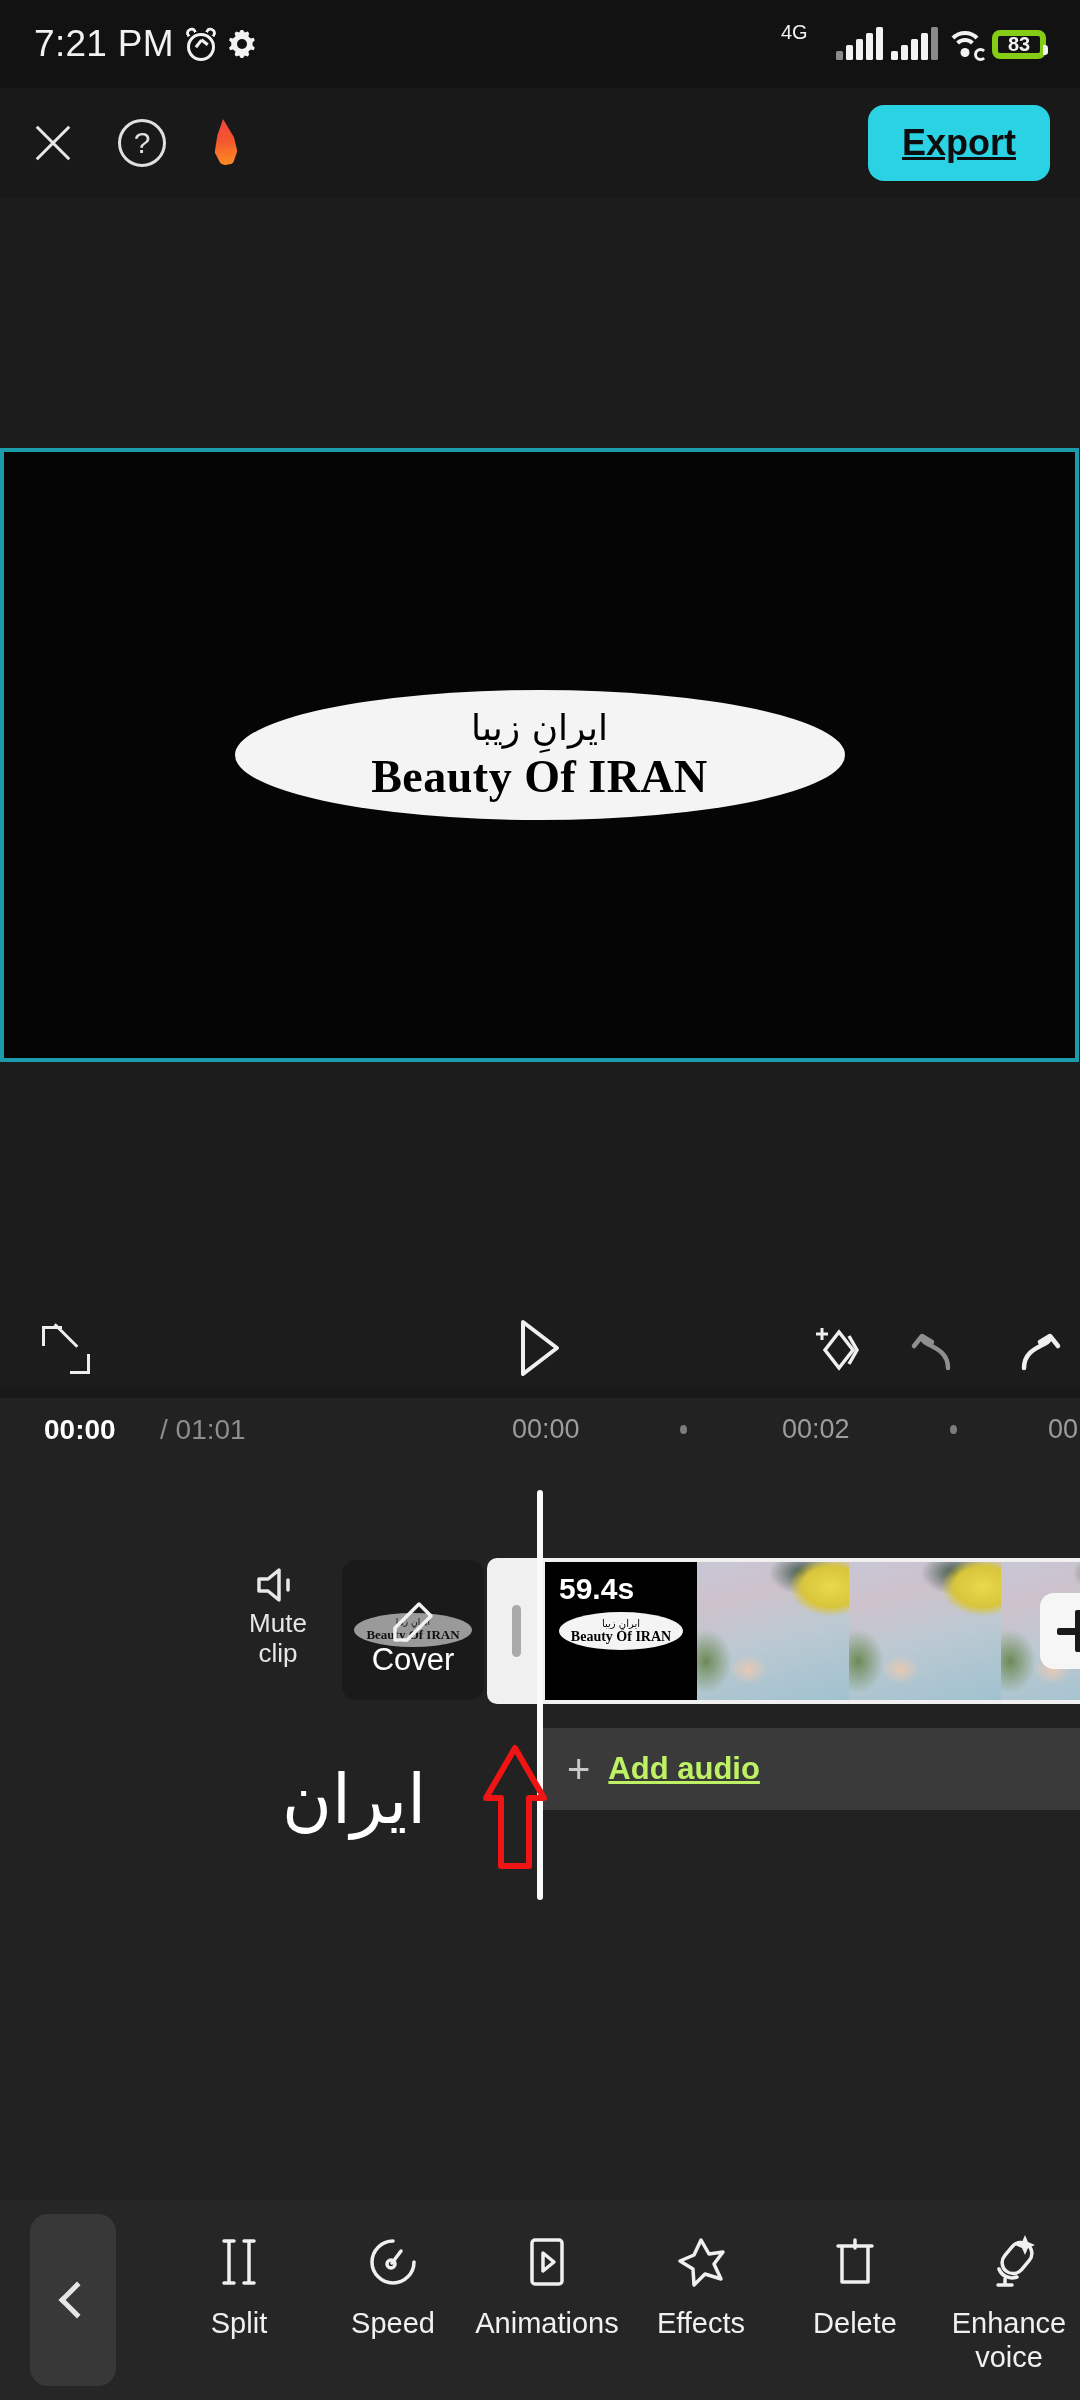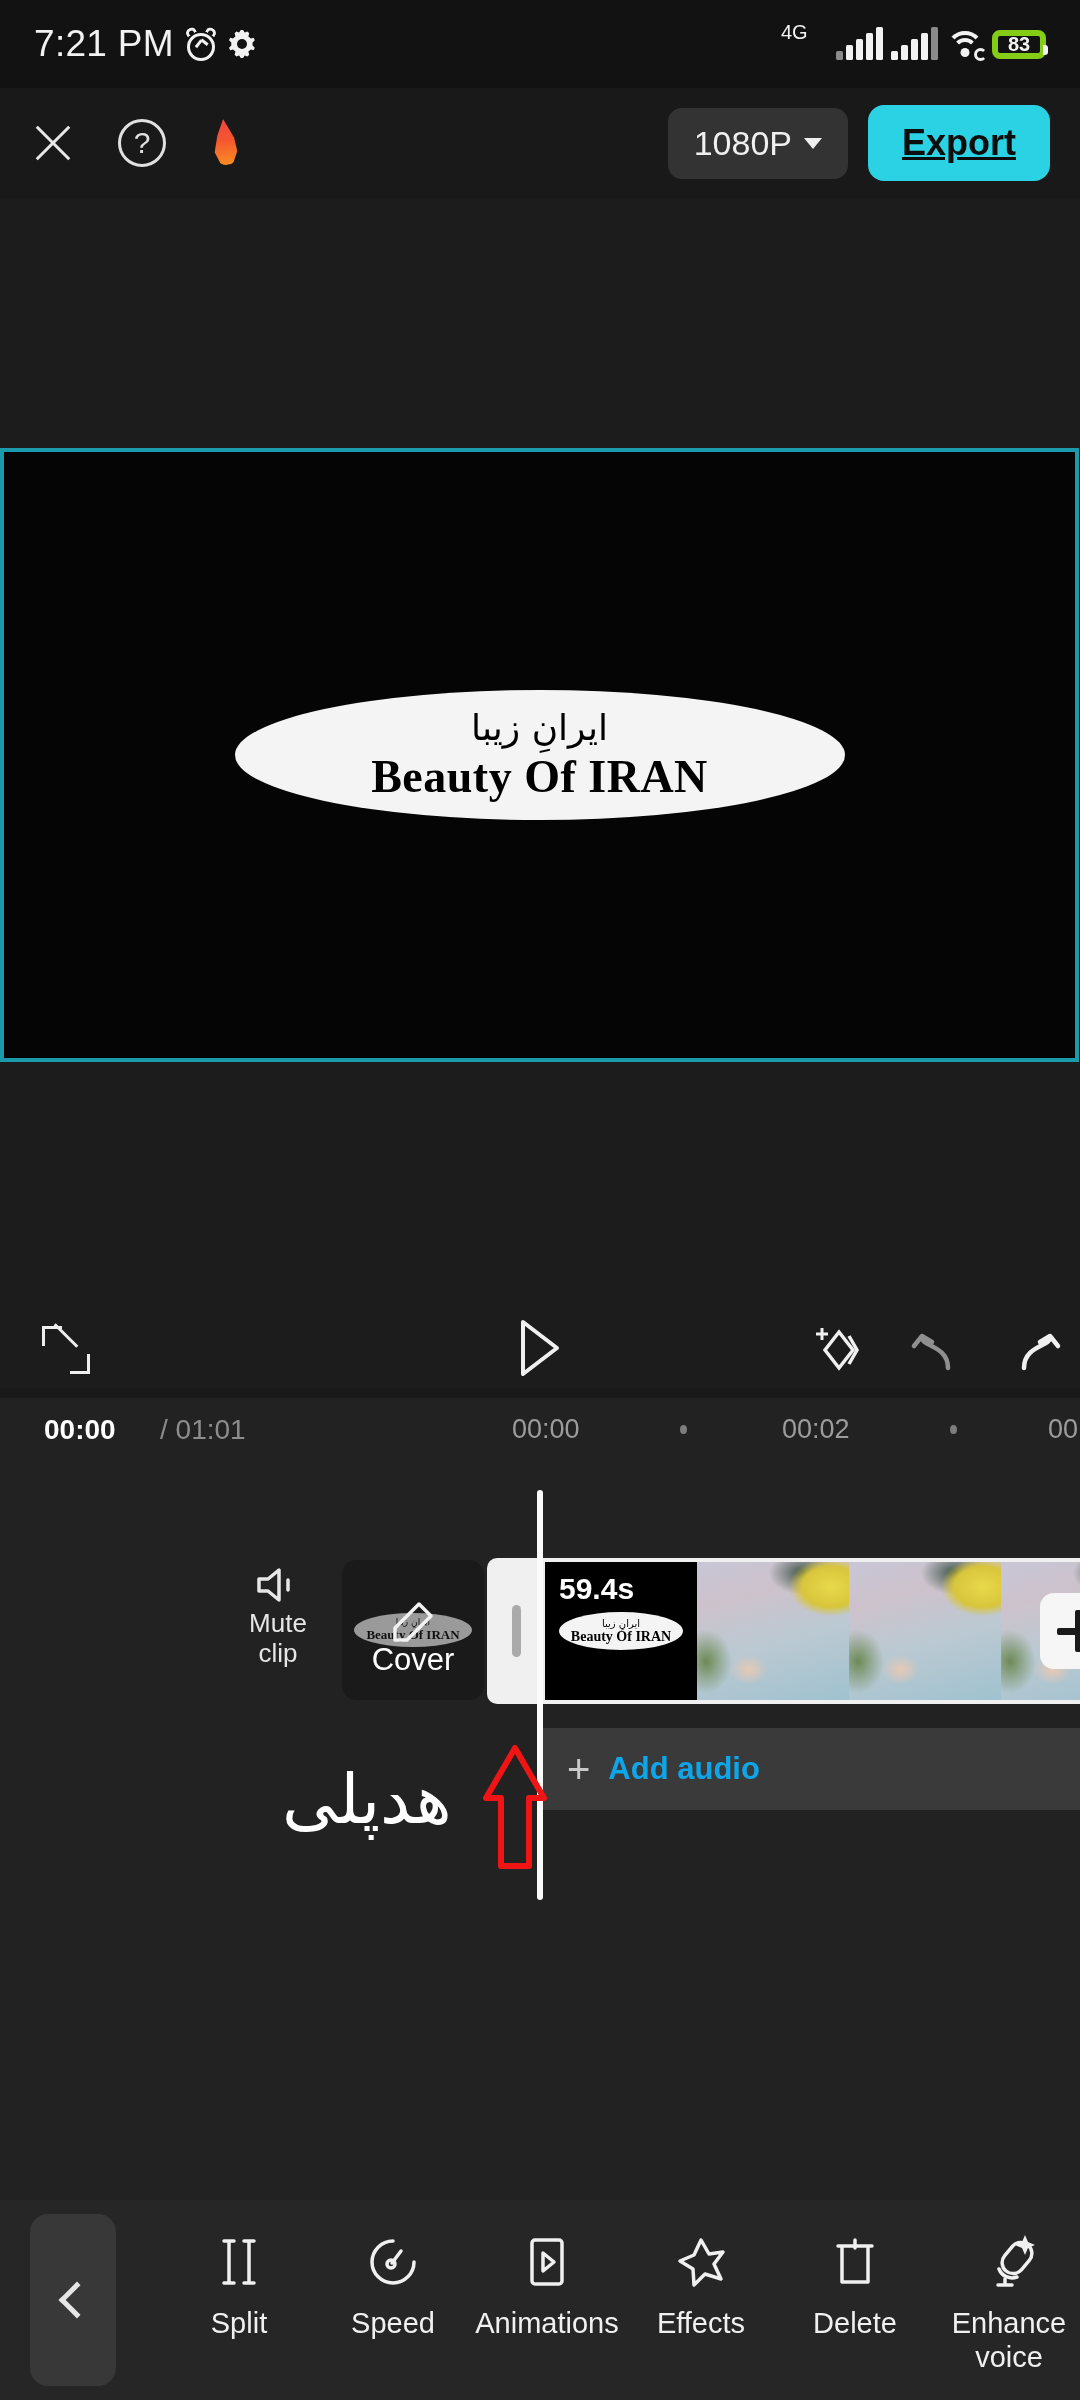--- a/index.html
+++ b/index.html
@@ -317,21 +317,21 @@
     width: 6px; height: 410px; background: #fafafa;
     border-radius: 3px; z-index: 6;
   }
 
   .track-audio {
     position: absolute; left: 537px; top: 330px;
     width: 543px; height: 82px; background: #3a3a3a;
     display: flex; align-items: center; padding-left: 30px; gap: 18px;
   }
   .aud-plus { color: #c9c9c9; font-size: 40px; line-height: 34px; }
-  .aud-lbl { color: #0ea5e9; font-size: 31px; font-weight: bold; }
+  .aud-lbl { color: #bef264; font-size: 31px; font-weight: bold; text-decoration: underline; }
 
   .annot-fa {
     position: absolute; left: 282px; top: 1760px;
     color: #ffffff; font-size: 68px; direction: rtl;
     font-family: "DejaVu Sans", sans-serif; z-index: 7;
   }
   .annot-arrow { position: absolute; left: 480px; top: 1742px; z-index: 7; }
 
   
   .bottombar {
@@ -406,24 +406,20 @@
     </div>
   </div>
 
   <div class="toolbar">
     <div class="tb-left">
       <span class="ic-close"></span>
       <span class="ic-help">?</span>
       <span class="ic-flame"></span>
     </div>
     <div class="tb-right">
-      <div class="res-btn">
-        <span>1080P</span>
-        <span class="caret"></span>
-      </div>
       <div class="export-btn">Export</div>
     </div>
   </div>
 
   <div class="preview-area">
     <div class="preview-frame">
       <div class="ellipse">
         <span class="ell-fa">ایرانِ زیبا</span>
         <span class="ell-en">Beauty Of IRAN</span>
       </div>
@@ -519,21 +515,21 @@
     </div>
 
     <div class="playhead"></div>
 
     <div class="track-audio">
       <span class="aud-plus">+</span>
       <span class="aud-lbl">Add audio</span>
     </div>
   </div>
 
-  <div class="annot-fa">هدپلی</div>
+  <div class="annot-fa">ایران</div>
   <div class="annot-arrow">
     <svg width="70" height="130" viewBox="0 0 70 130">
       <path d="M35 6 L64 56 L49 56 L49 124 L21 124 L21 56 L6 56 Z" fill="none" stroke="#f01414" stroke-width="6" stroke-linejoin="round"></path>
     </svg>
   </div>
 
   <div class="bottombar">
     <div class="back-btn">
       <span class="chev"></span>
     </div>

